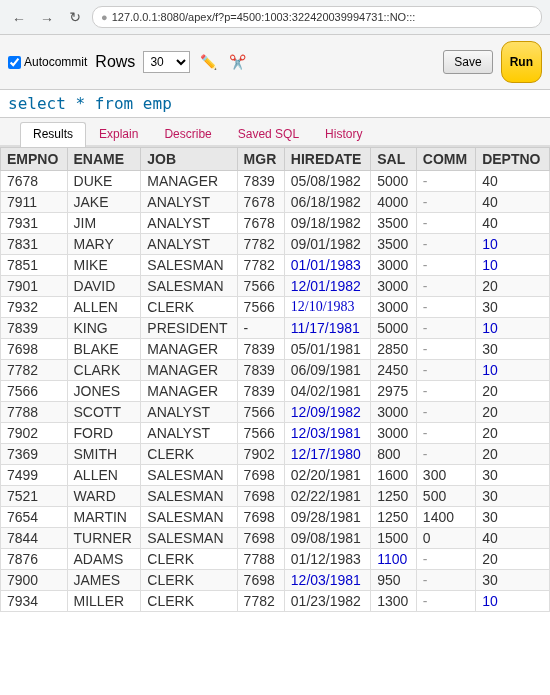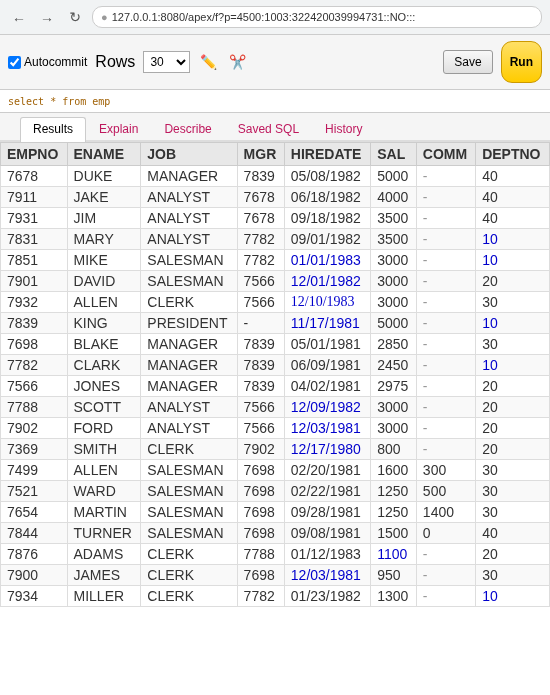--- a/index.html
+++ b/index.html
@@ -64,22 +64,22 @@
       font-size: 12px; font-weight: bold; cursor: pointer;
     }
 
     
     .sql-input-area {
       border-bottom: 1px solid #ccc;
       padding: 4px 8px;
       background: #fff;
     }
     .sql-input {
-      font-family: monospace; font-size: 10px;
-      color: #a16207; width: 100%; border: none; outline: none;
+      font-family: monospace; font-size: 16px;
+      color: #0369a1; width: 100%; border: none; outline: none;
       background: transparent;
     }
 
     
     .tabs {
       display: flex;
       border-bottom: 2px solid #ddd;
       background: #f5f5f5;
       padding-top: 4px;
     }

